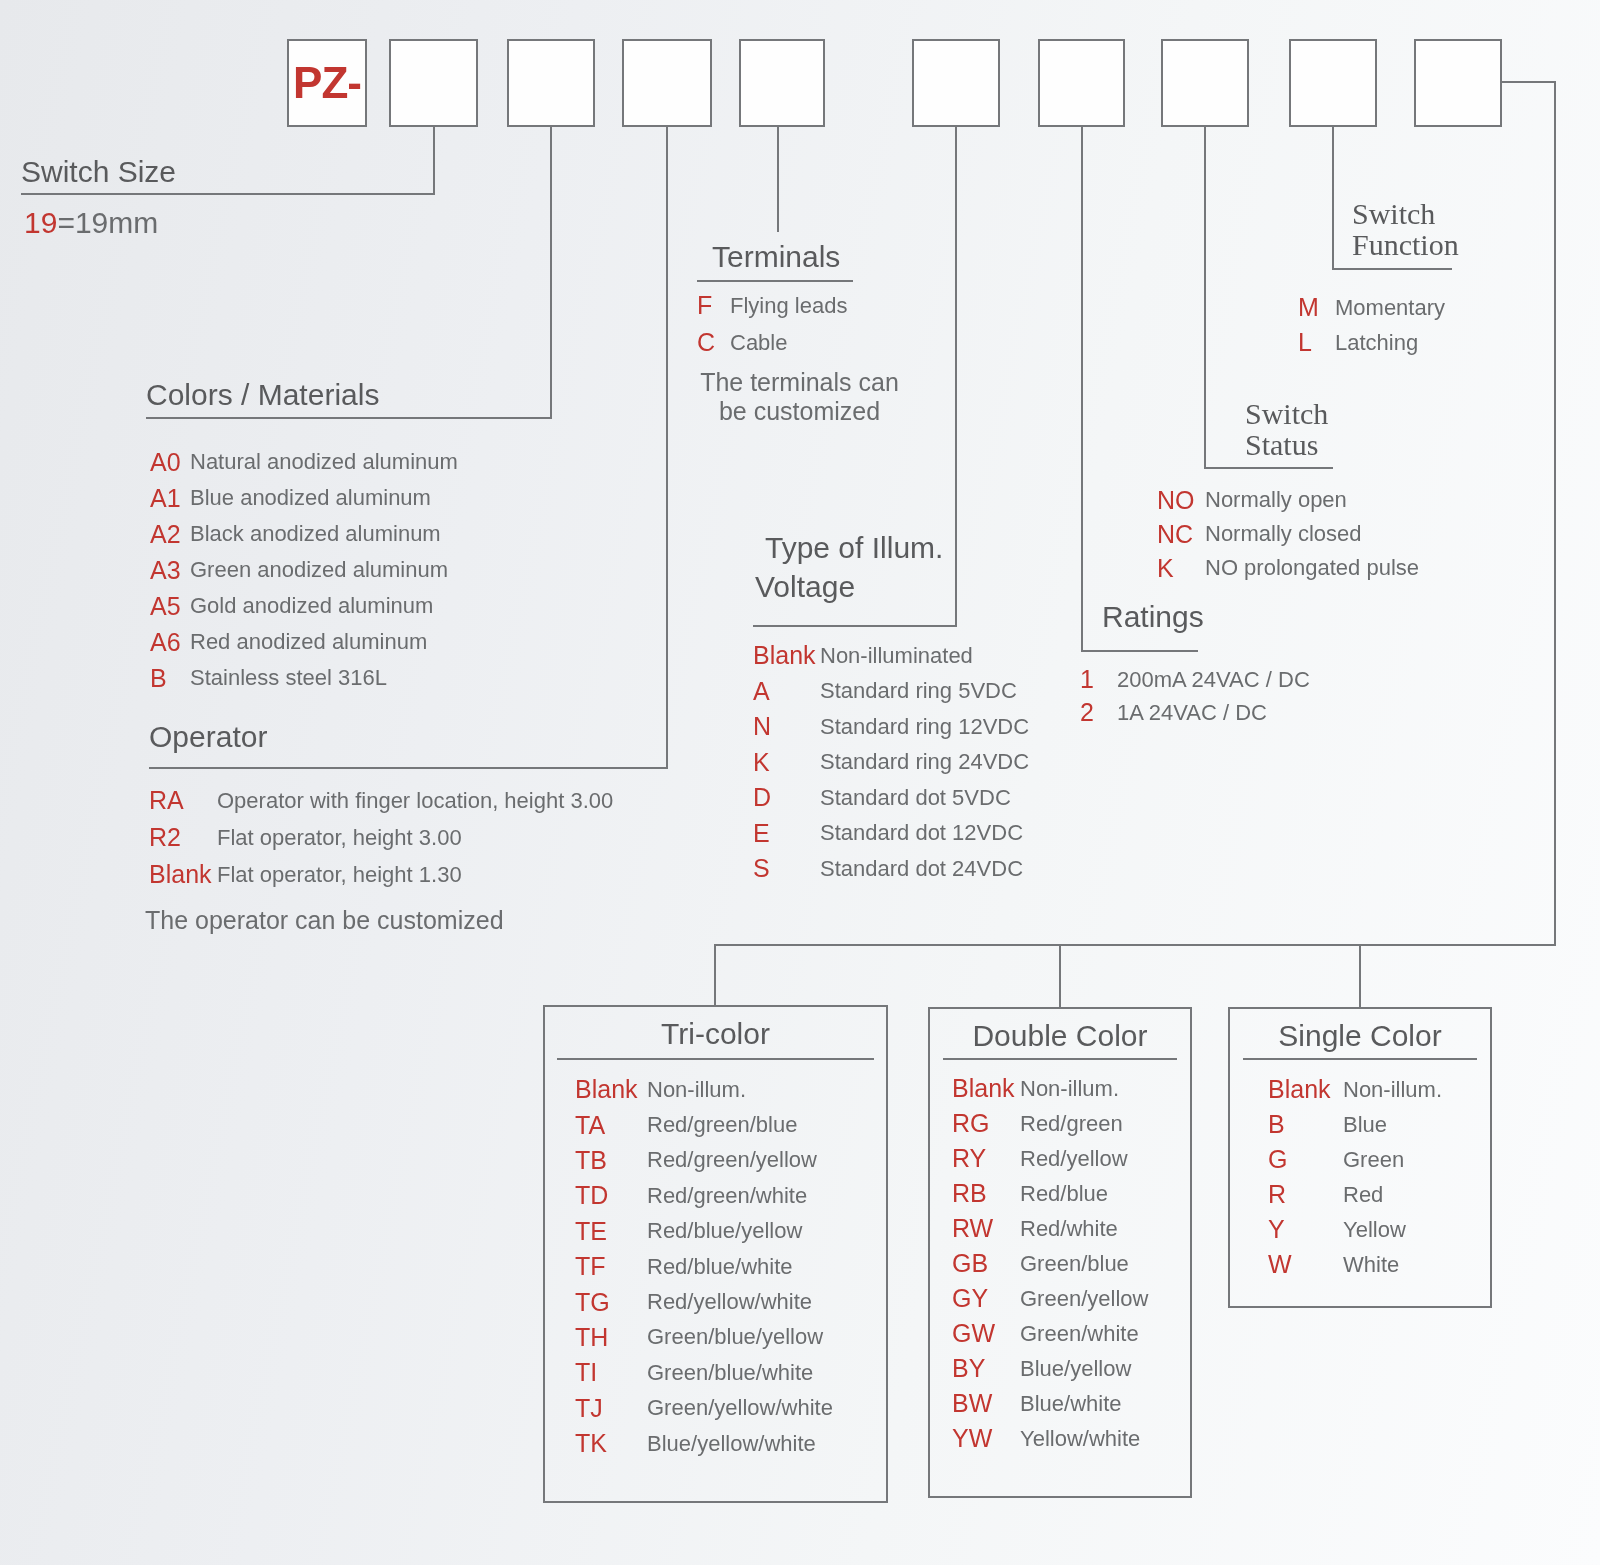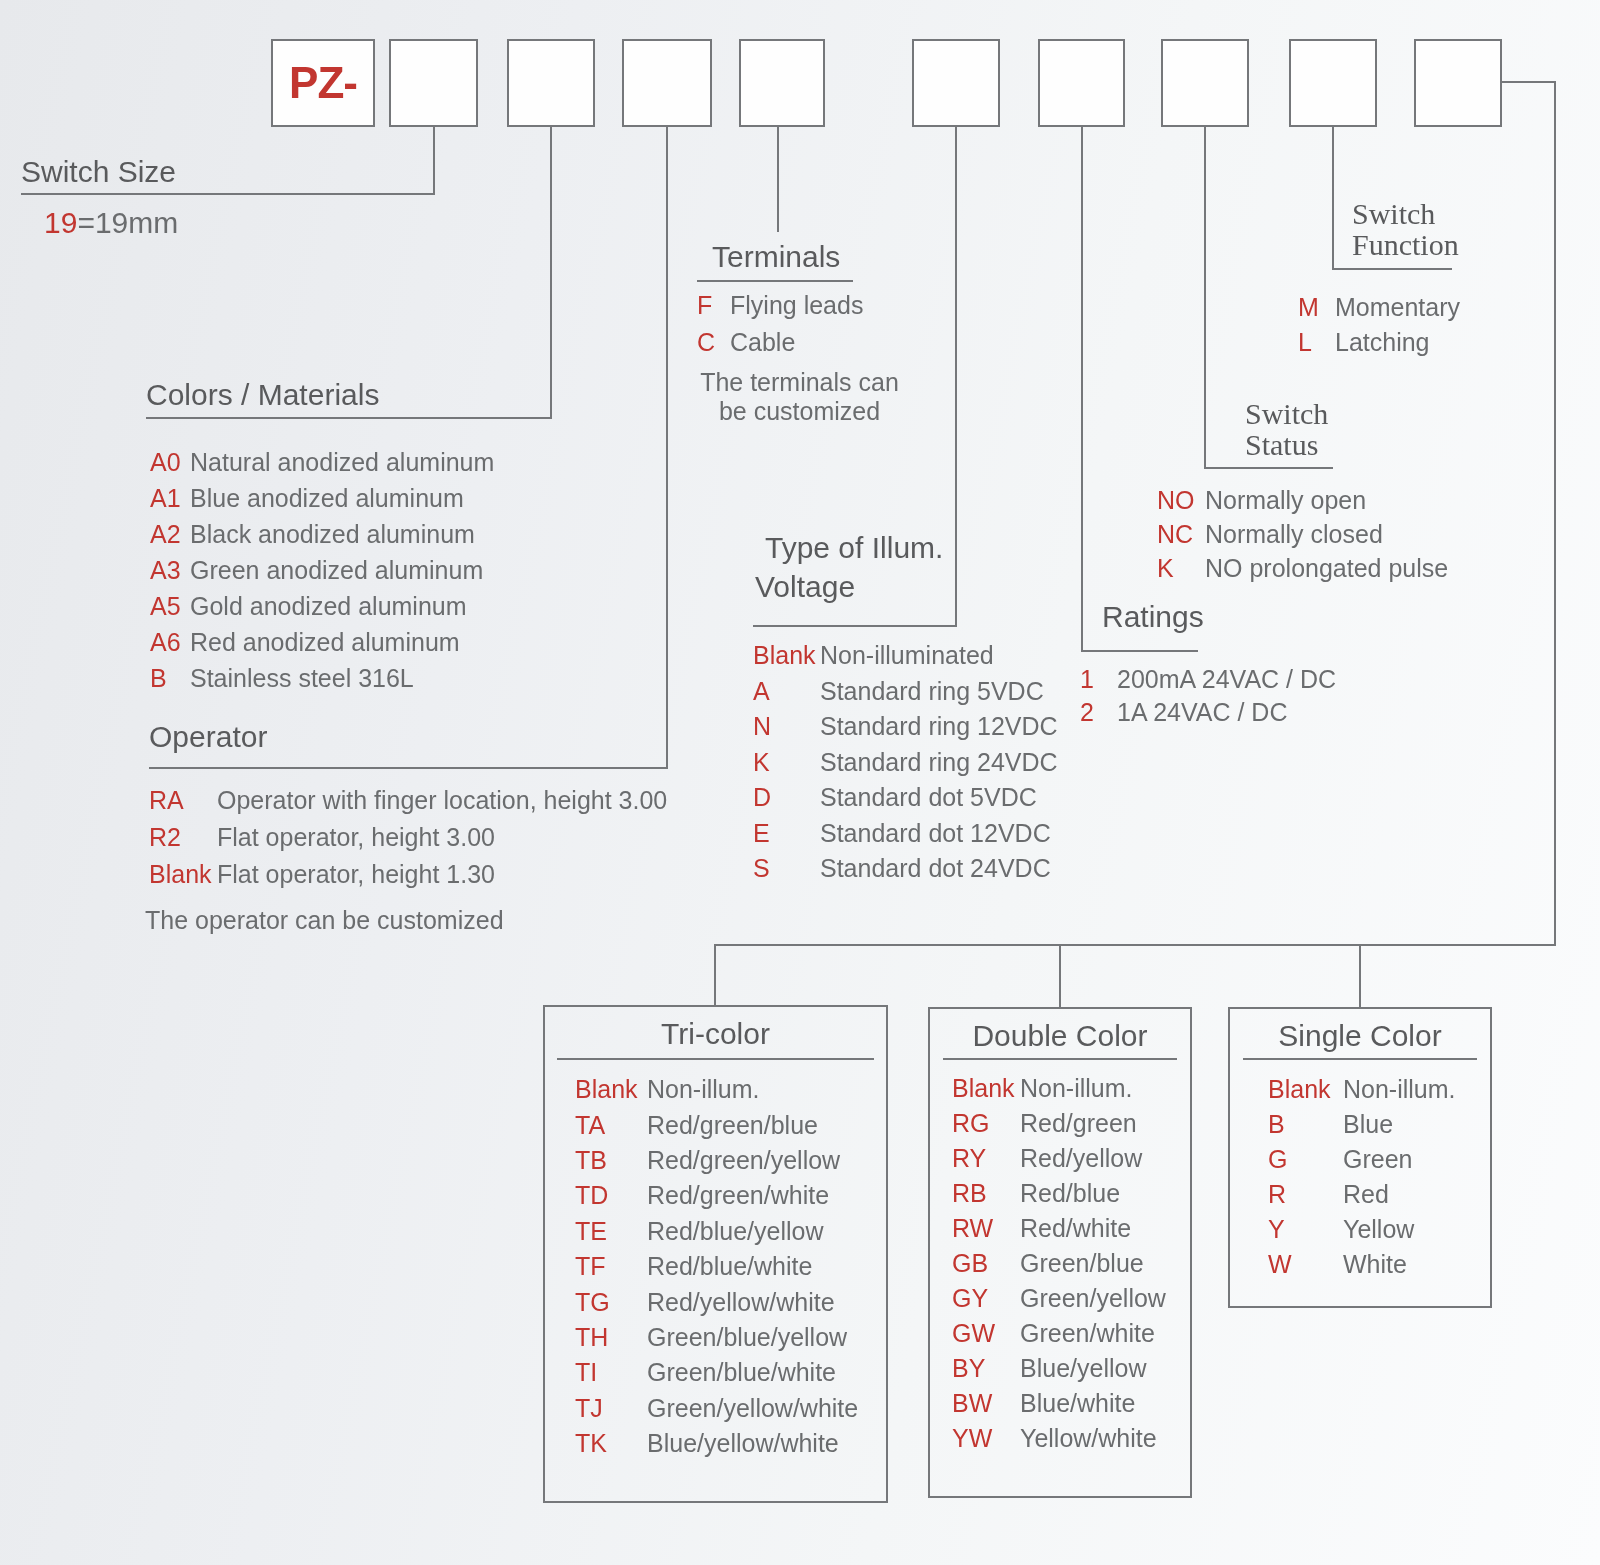--- a/index.html
+++ b/index.html
@@ -11,33 +11,33 @@
   .pnbox{position:absolute;top:39px;width:88px;height:88px;background:#fefefe;
     border:2px solid var(--line);box-sizing:border-box;display:flex;align-items:center;justify-content:center;}
   .prefix{color:var(--red);font-weight:bold;font-size:44px;letter-spacing:-1px;}
   .ln{position:absolute;background:var(--line);}
   .title{position:absolute;color:var(--title);font-size:30px;white-space:nowrap;}
   .title2{line-height:31px;font-family:Liberation Serif, serif;}
   .note{position:absolute;color:var(--body);font-size:25px;line-height:29px;text-align:center;}
   .list{position:absolute;}
   .row{display:flex;align-items:center;height:var(--pitch,35px);}
   .row .code{flex:0 0 var(--codew,60px);width:var(--codew,60px);color:var(--red);font-size:25px;white-space:nowrap;}
-  .row .desc{color:var(--body);font-size:25px;white-space:nowrap;}
+  .row .desc{color:var(--body);font-size:22px;white-space:nowrap;}
   .sizeitem{position:absolute;font-size:30px;white-space:nowrap;}
-  .sizeitem .code{color:var(--red);margin-left:20px;}
+  .sizeitem .code{color:var(--red);}
   .sizeitem .desc{color:var(--body);}
   .cbox{position:absolute;border:2px solid var(--line);box-sizing:border-box;background:transparent;}
   .cbox-title{position:absolute;color:var(--title);font-size:30px;text-align:center;}
 </style>
 </head>
 <body>
 
 <div id="canvas">
 
-  <div class="pnbox" style="left:271px;width:104px;">
+  <div class="pnbox" style="left:287px;width:80px;">
     <span class="prefix">PZ-</span>
   </div>
   <div class="pnbox" style="left:389px;width:89px;"></div>
   <div class="pnbox" style="left:507px;"></div>
   <div class="pnbox" style="left:622px;width:90px;"></div>
   <div class="pnbox" style="left:739px;width:86px;"></div>
   <div class="pnbox" style="left:912px;"></div>
   <div class="pnbox" style="left:1038px;width:87px;"></div>
   <div class="pnbox" style="left:1161px;"></div>
   <div class="pnbox" style="left:1289px;"></div>

